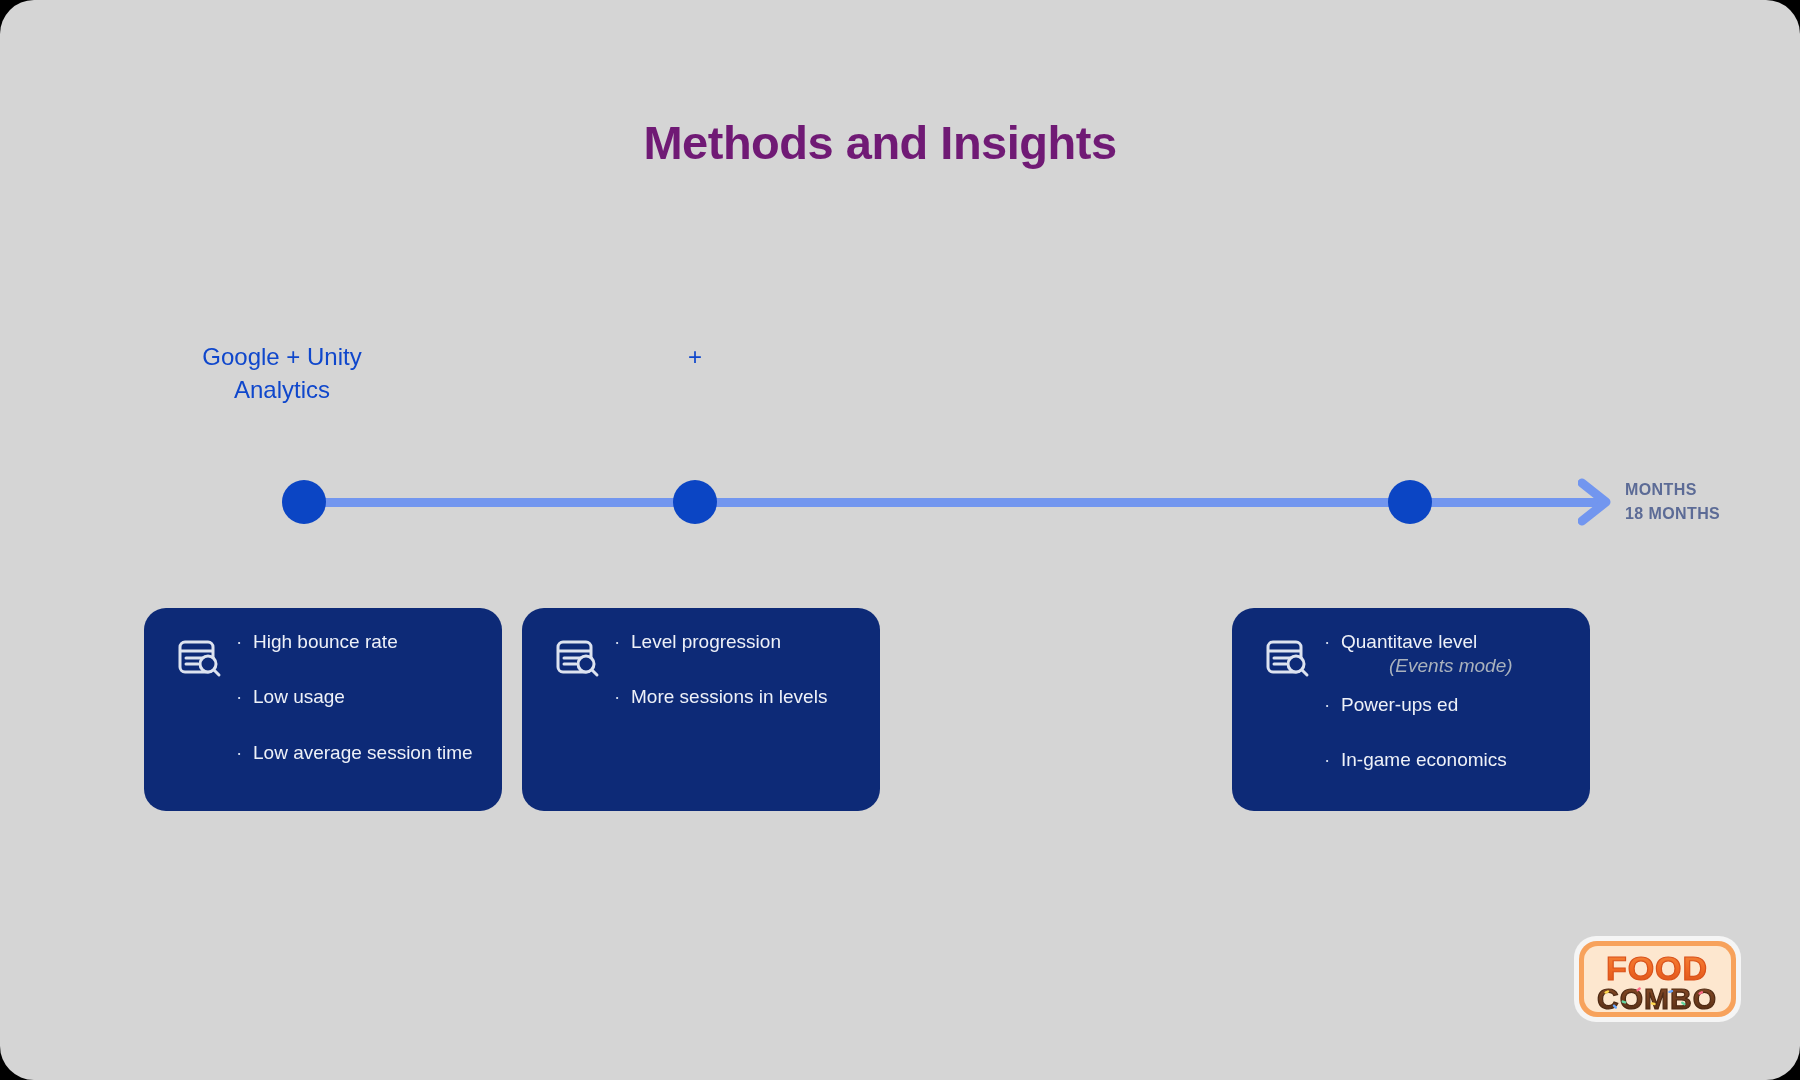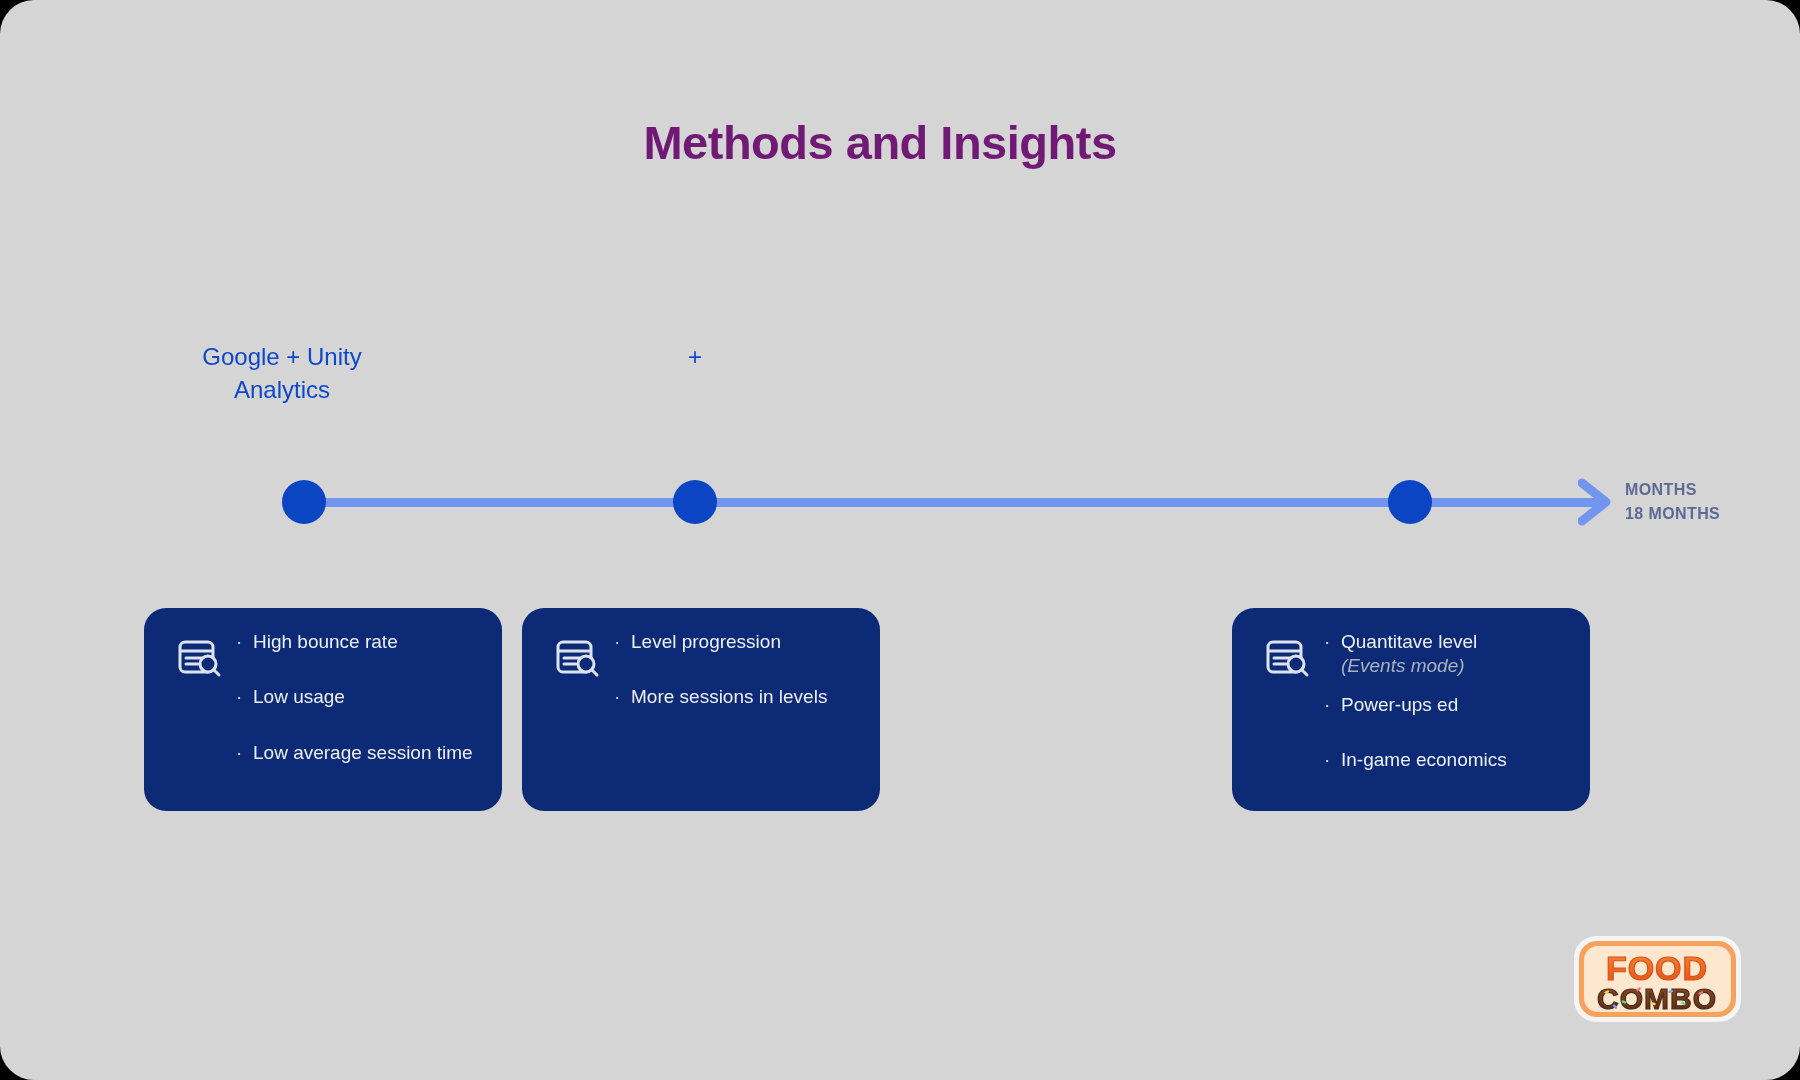--- a/index.html
+++ b/index.html
@@ -116,20 +116,21 @@
     color: #cdd6ea;
     line-height: 1.28;
   }
   .bullet .txt { flex: 1 1 auto; }
   .sub-note {
     display: block;
     font-style: italic;
     color: #aab2bd;
     font-size: 19px;
     line-height: 1.28;
+    margin-left: 48px;
   }
 
   
   #logo {
     position: absolute;
     left: 1570px;
     top: 928px;
     width: 175px;
     height: 105px;
   }

